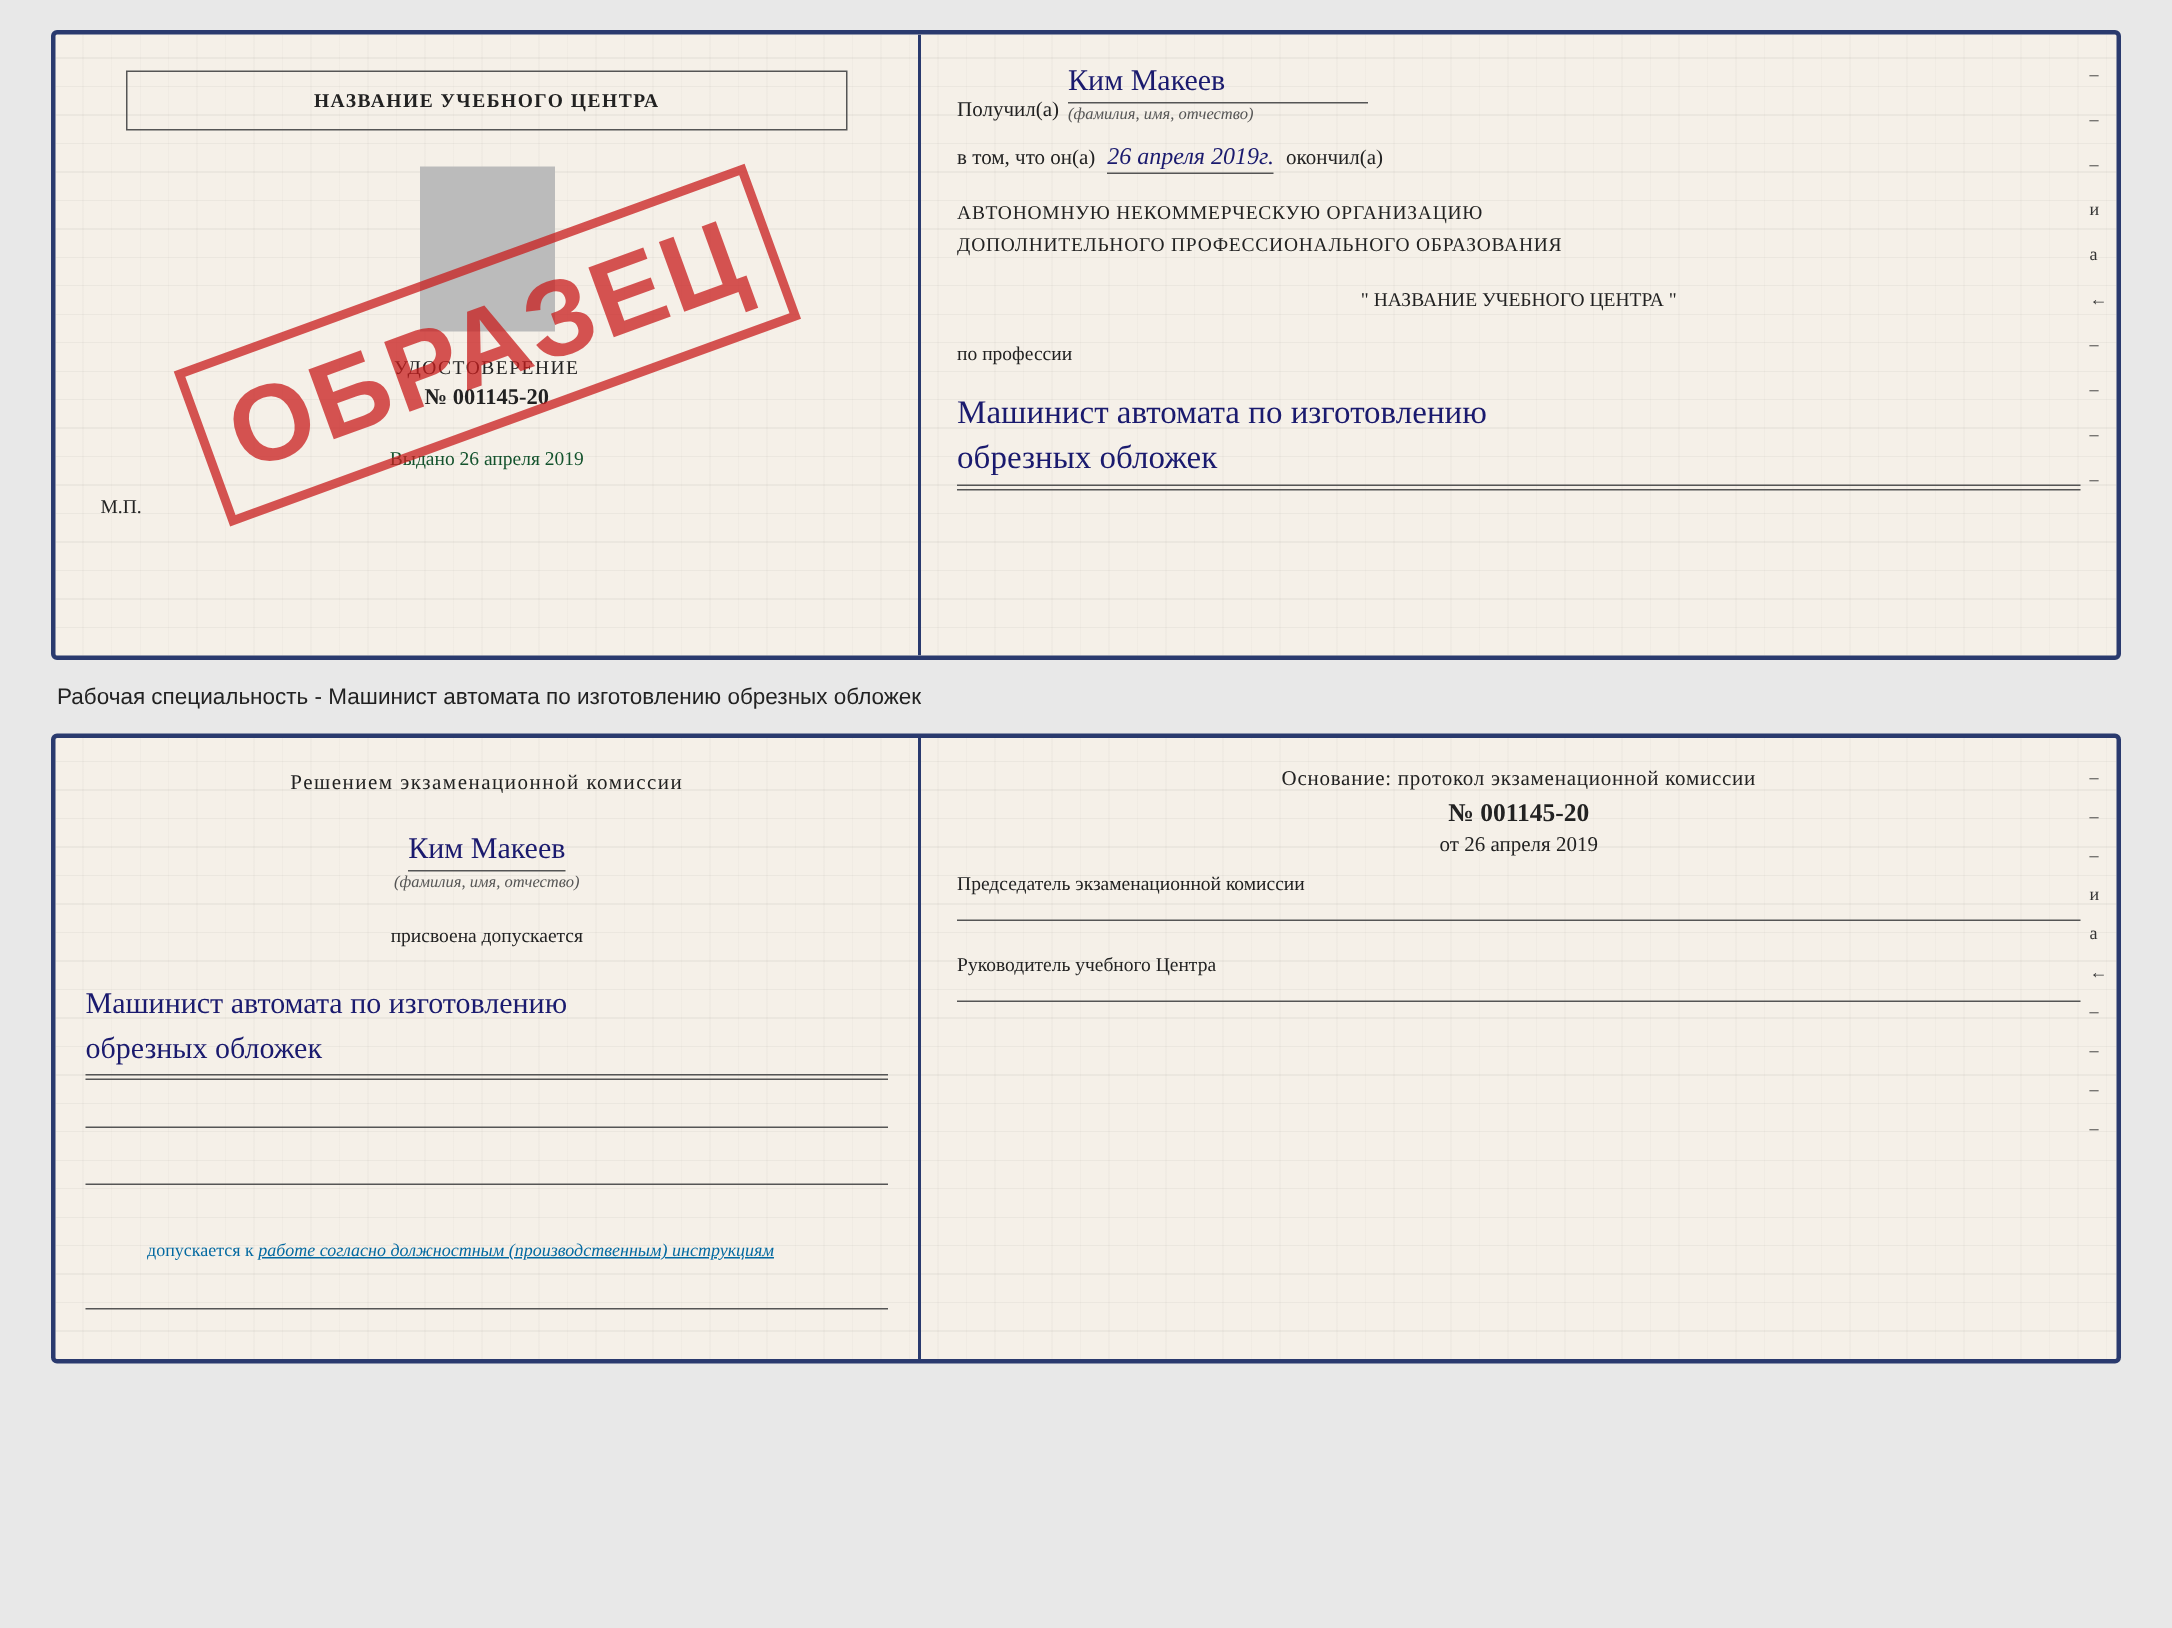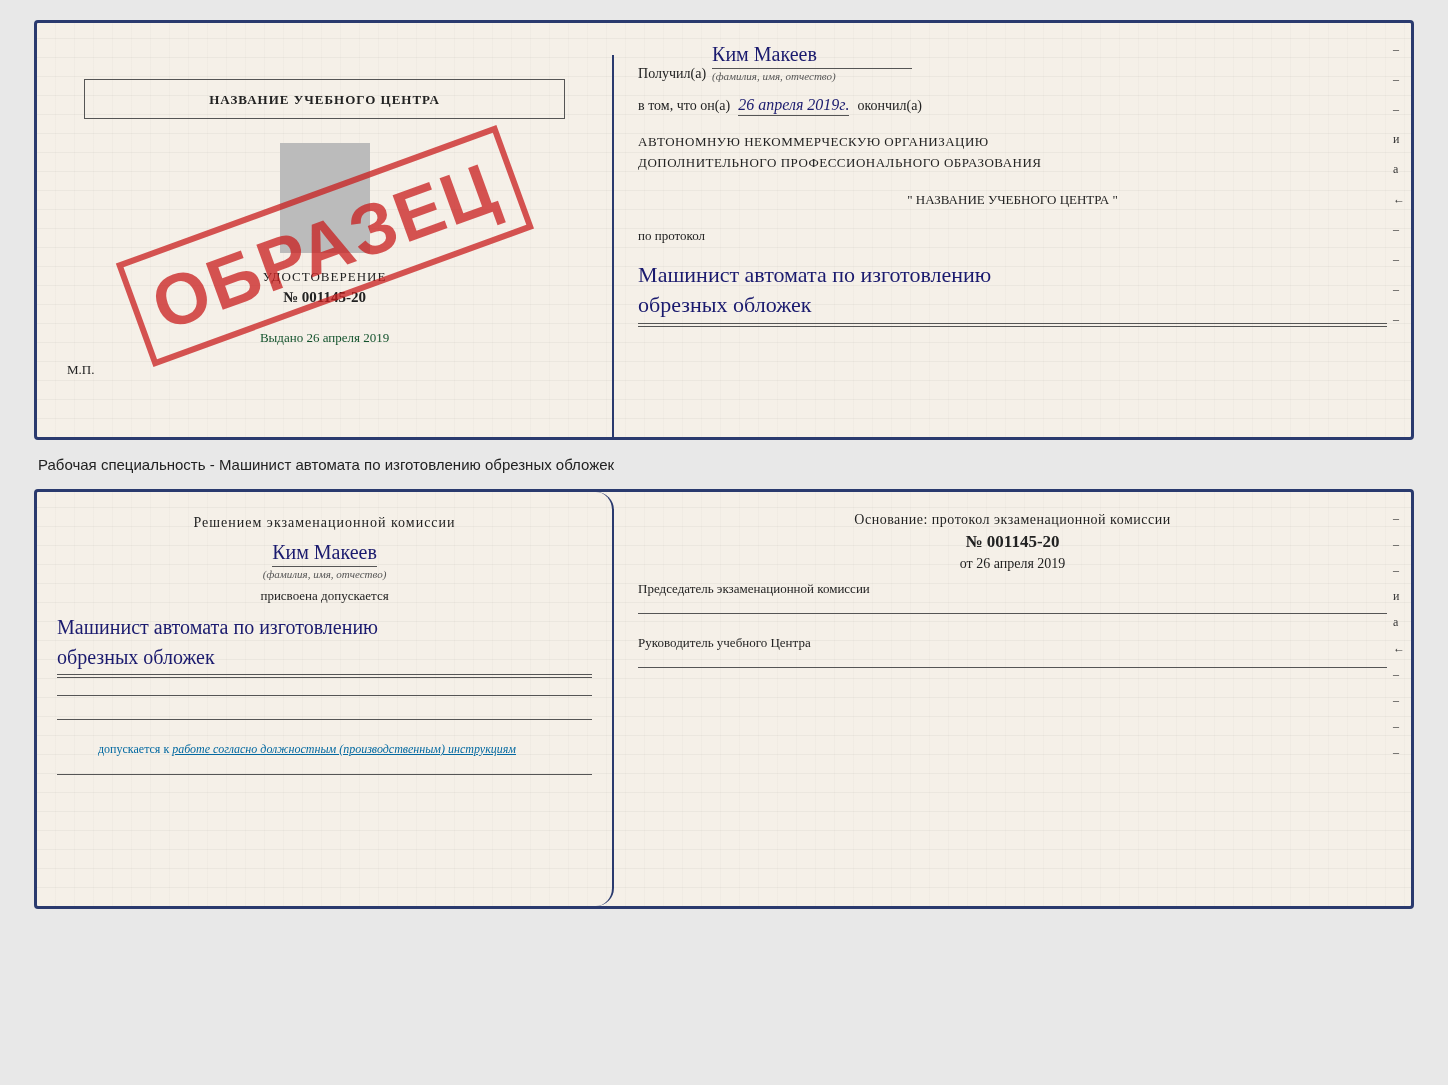--- a/index.html
+++ b/index.html
@@ -48,21 +48,20 @@
 
     .doc-left {
       width: 42%;
       border-right: 2px solid #2a3a6e;
       padding: 24px 20px;
       position: relative;
       display: flex;
       flex-direction: column;
       align-items: center;
       z-index: 1;
-      margin-top: 32px;
     }
 
     .doc-right {
       width: 58%;
       padding: 20px 24px;
       position: relative;
       z-index: 1;
       display: flex;
       flex-direction: column;
       gap: 12px;
@@ -252,22 +251,21 @@
 
     
     .bottom-left {
       width: 42%;
       border-right: 2px solid #2a3a6e;
       padding: 20px 20px;
       position: relative;
       z-index: 1;
       display: flex;
       flex-direction: column;
-      gap: 8px;
-      border-radius: 18px;
+      gap: 22px;
     }
 
     .resheniem-title {
       font-size: 14px;
       letter-spacing: 1px;
       color: #222;
       text-align: center;
       line-height: 1.5;
     }
 
@@ -412,21 +410,21 @@
         <span>окончил(а)</span>
       </div>
 
       <div class="org-block">
         <div>АВТОНОМНУЮ НЕКОММЕРЧЕСКУЮ ОРГАНИЗАЦИЮ</div>
         <div>ДОПОЛНИТЕЛЬНОГО ПРОФЕССИОНАЛЬНОГО ОБРАЗОВАНИЯ</div>
       </div>
 
       <div class="org-name-quotes" style="text-align:center;font-size:13px;">" НАЗВАНИЕ УЧЕБНОГО ЦЕНТРА "</div>
 
-      <div class="po-professii">по протокол</div>
+      <div class="po-professii">по профессии</div>
 
       <div class="profession-cursive">
         <div>Машинист автомата по изготовлению</div>
         <div style="border-bottom:1px solid #555;padding-bottom:2px;">обрезных обложек</div>
       </div>
 
       <div class="side-dashes">
         <span class="dash-mark">–</span>
         <span class="dash-mark">–</span>
         <span class="dash-mark">–</span>

